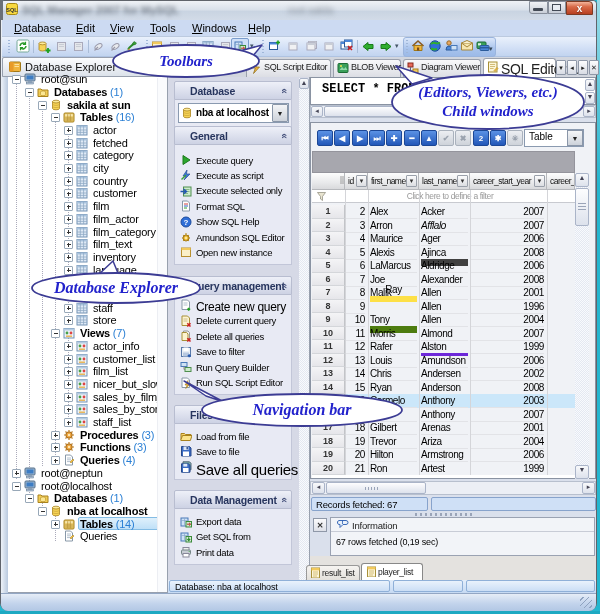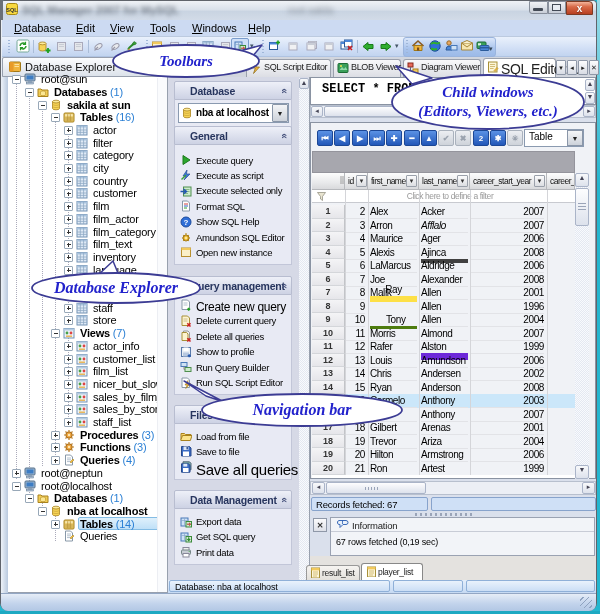--- a/index.html
+++ b/index.html
@@ -280,21 +280,21 @@
 <div style="position:absolute;left:93px;top:123.9px;font-size:11px;letter-spacing:-0.2px;white-space:nowrap">actor</div>
 <div class="eb pl" style="left:64px;top:138.6px">
         <i></i>
         <b></b>
       </div>
 <svg style="position:absolute;left:76px;top:136.6px;" width="12" height="12" viewBox="0 0 12 12">
         <rect x="1" y="1.5" width="10" height="9.5" fill="#dfeaf6" stroke="#7292b4"></rect>
         <rect x="1" y="1.5" width="10" height="2" fill="#a9c3de"></rect>
         <path d="M4.3,1.5 v9.5 M7.6,1.5 v9.5 M1,6 h10 M1,8.4 h10" stroke="#8fa9c4" stroke-width="0.8" fill="none"></path>
       </svg>
-<div style="position:absolute;left:93px;top:136.6px;font-size:11px;letter-spacing:-0.2px;white-space:nowrap">filter</div>
+<div style="position:absolute;left:93px;top:136.6px;font-size:11px;letter-spacing:-0.2px;white-space:nowrap">fetched</div>
 <div class="eb pl" style="left:64px;top:151.3px">
         <i></i>
         <b></b>
       </div>
 <svg style="position:absolute;left:76px;top:149.29999999999998px;" width="12" height="12" viewBox="0 0 12 12">
         <rect x="1" y="1.5" width="10" height="9.5" fill="#dfeaf6" stroke="#7292b4"></rect>
         <rect x="1" y="1.5" width="10" height="2" fill="#a9c3de"></rect>
         <path d="M4.3,1.5 v9.5 M7.6,1.5 v9.5 M1,6 h10 M1,8.4 h10" stroke="#8fa9c4" stroke-width="0.8" fill="none"></path>
       </svg>
 <div style="position:absolute;left:93px;top:149.3px;font-size:11px;letter-spacing:-0.2px;white-space:nowrap">category</div>
@@ -685,21 +685,21 @@
       <path d="M2,2.5 h4.5 L8,4 v6.5 h-6 Z" fill="#fdf4d0" stroke="#a89038"></path>
       <path d="M7.3,8.3 l3.2,3.2 M10.5,8.3 l-3.2,3.2" stroke="#cc2222" stroke-width="1.5"></path>
     </svg>
 <div style="position:absolute;left:196px;top:330.5px;font-size:9.5px;letter-spacing:-0.3px;white-space:nowrap">Delete all queries</div>
 <svg style="position:absolute;left:180px;top:345.5px;" width="12" height="12" viewBox="0 0 12 12">
       <rect x="1.5" y="1.5" width="9" height="9" fill="#e8edf4" stroke="#5878a8"></rect>
       <rect x="3.5" y="1.5" width="5" height="3.5" fill="#fff"></rect>
       <rect x="3" y="6.5" width="6" height="4" fill="#b8c8e0"></rect>
       <path d="M9.2,8.2 v3 M7.7,9.7 h3" stroke="#2458b0" stroke-width="1.4"></path>
     </svg>
-<div style="position:absolute;left:196px;top:346.0px;font-size:9.5px;letter-spacing:-0.3px;white-space:nowrap">Show to profile</div>
+<div style="position:absolute;left:196px;top:346.0px;font-size:9.5px;letter-spacing:-0.3px;white-space:nowrap">Save to filter</div>
 <svg style="position:absolute;left:180px;top:361.0px;" width="12" height="12" viewBox="0 0 12 12">
       <rect x="1" y="1.5" width="6" height="4" fill="#cfe2f6" stroke="#4878b8"></rect>
       <rect x="5" y="6.5" width="6" height="4" fill="#cdeccd" stroke="#4e8e4e"></rect>
       <path d="M4,5.5 V8.5 H5" stroke="#888" fill="none"></path>
     </svg>
 <div style="position:absolute;left:196px;top:361.5px;font-size:9.5px;letter-spacing:-0.3px;white-space:nowrap">Run Query Builder</div>
 <svg style="position:absolute;left:180px;top:376.5px;" width="12" height="12" viewBox="0 0 12 12">
       <path d="M2,1 h5.5 l2,2 v7.5 h-7.5 Z" fill="#fff" stroke="#8898a8"></path>
       <path d="M8,3.5 L5,8 h2.2 L5.8,11.5 L10.5,6.5 H7.8 Z" fill="#f2b63c" stroke="#a07818" stroke-width="0.6"></path>
     </svg>
@@ -733,21 +733,21 @@
       <rect x="6" y="5.5" width="5.5" height="5.5" fill="#cdeccd" stroke="#3a8a3a"></rect>
       <path d="M7,8.2 h3.5 M9,6.8 l1.6,1.4 L9,9.6" stroke="#c03030" stroke-width="1" fill="none"></path>
     </svg>
 <div style="position:absolute;left:196px;top:516.0px;font-size:9.5px;letter-spacing:-0.3px;white-space:nowrap">Export data</div>
 <svg style="position:absolute;left:180px;top:530.9px;" width="12" height="12" viewBox="0 0 12 12">
       <rect x="1" y="2" width="7" height="8" fill="#cfe2f6" stroke="#4878b8"></rect>
       <path d="M1,4.5 h7 M4.5,2 v8" stroke="#88a8cc" stroke-width="0.7"></path>
       <rect x="6" y="5.5" width="5.5" height="5.5" fill="#d8ecd8" stroke="#3a8a3a"></rect>
       <path d="M8.7,6.3 v3 M7.3,8 l1.4,1.6 L10.2,8" stroke="#2a8a2a" stroke-width="1.1" fill="none"></path>
     </svg>
-<div style="position:absolute;left:196px;top:531.4px;font-size:9.5px;letter-spacing:-0.3px;white-space:nowrap">Get SQL query</div>
+<div style="position:absolute;left:196px;top:531.4px;font-size:9.5px;letter-spacing:-0.3px;white-space:nowrap">Get SQL from</div>
 <svg style="position:absolute;left:180px;top:546.3px;" width="12" height="12" viewBox="0 0 12 12">
       <rect x="3" y="1.5" width="6" height="3" fill="#eee" stroke="#889"></rect>
       <rect x="1.5" y="4" width="9" height="4.5" rx="1" fill="#c8ccd4" stroke="#788"></rect>
       <rect x="3" y="7.5" width="6" height="3.5" fill="#fff" stroke="#889"></rect>
       <circle cx="9.2" cy="5.5" r="0.6" fill="#4a4"></circle>
     </svg>
 <div style="position:absolute;left:196px;top:546.8px;font-size:9.5px;letter-spacing:-0.3px;white-space:nowrap">Print data</div>
 <div style="position:absolute;left:310px;top:77px;width:286px;height:516px;background:#dae0ec"></div>
 <div style="position:absolute;left:310px;top:77px;width:286px;height:28px;background:#fff;border:1px solid #8a93a2"></div>
 <div style="position:absolute;left:322px;top:82px;font-family:'Liberation Mono',monospace;font-size:12px;font-weight:bold;letter-spacing:0;color:#000">SELECT * FROM</div>
@@ -809,21 +809,21 @@
 <div class="cell" style="left:421px;top:218.5px;width:47px;border-bottom:1px solid #e2e3e7;font-style:italic;">Afflalo</div>
 <div class="cell" style="left:470px;top:218.5px;width:74px;text-align:right;border-bottom:1px solid #e2e3e7;">2007</div>
 <div class="rn" style="left:312px;top:232.0px;width:33px;height:13.5px">3</div>
 <div class="cell" style="left:345px;top:232.0px;width:20px;text-align:right;border-bottom:1px solid #e2e3e7;">4</div>
 <div class="cell" style="left:370px;top:232.0px;width:47px;border-bottom:1px solid #e2e3e7;">Maurice</div>
 <div class="cell" style="left:421px;top:232.0px;width:47px;border-bottom:1px solid #e2e3e7;">Ager</div>
 <div class="cell" style="left:470px;top:232.0px;width:74px;text-align:right;border-bottom:1px solid #e2e3e7;">2006</div>
 <div class="rn" style="left:312px;top:245.5px;width:33px;height:13.5px">4</div>
 <div class="cell" style="left:345px;top:245.5px;width:20px;text-align:right;border-bottom:1px solid #e2e3e7;">5</div>
 <div class="cell" style="left:370px;top:245.5px;width:47px;border-bottom:1px solid #e2e3e7;">Alexis</div>
-<div class="cell" style="left:421px;top:245.5px;width:47px;border-bottom:4px solid #404040;">Ajinca</div>
+<div class="cell" style="left:421px;top:245.5px;width:47px;border-bottom:7px solid #404040;">Ajinca</div>
 <div class="cell" style="left:470px;top:245.5px;width:74px;text-align:right;border-bottom:1px solid #e2e3e7;">2008</div>
 <div class="rn" style="left:312px;top:259.0px;width:33px;height:13.5px">5</div>
 <div class="cell" style="left:345px;top:259.0px;width:20px;text-align:right;border-bottom:1px solid #e2e3e7;">6</div>
 <div class="cell" style="left:370px;top:259.0px;width:47px;border-bottom:1px solid #e2e3e7;">LaMarcus</div>
 <div class="cell" style="left:421px;top:259.0px;width:47px;border-bottom:1px solid #e2e3e7;">Aldridge</div>
 <div class="cell" style="left:470px;top:259.0px;width:74px;text-align:right;border-bottom:1px solid #e2e3e7;">2006</div>
 <div class="rn" style="left:312px;top:272.5px;width:33px;height:13.5px">6</div>
 <div class="cell" style="left:345px;top:272.5px;width:20px;text-align:right;border-bottom:1px solid #e2e3e7;">7</div>
 <div class="cell" style="left:370px;top:272.5px;width:47px;border-bottom:1px solid #e2e3e7;">Joe</div>
 <div class="cell" style="left:421px;top:272.5px;width:47px;border-bottom:1px solid #e2e3e7;">Alexander</div>
@@ -833,32 +833,32 @@
 <div class="cell" style="left:370px;top:286.0px;width:47px;border-bottom:1px solid #e2e3e7;">Malik</div>
 <div class="cell" style="left:421px;top:286.0px;width:47px;border-bottom:1px solid #e2e3e7;">Allen</div>
 <div class="cell" style="left:470px;top:286.0px;width:74px;text-align:right;border-bottom:1px solid #e2e3e7;">2001</div>
 <div class="rn" style="left:312px;top:299.5px;width:33px;height:13.5px">8</div>
 <div class="cell" style="left:345px;top:299.5px;width:20px;text-align:right;border-bottom:1px solid #e2e3e7;">9</div>
 <div class="cell" style="left:370px;top:283px;width:47px;border-bottom:6px solid #fde047;text-align:center;">Ray</div>
 <div class="cell" style="left:421px;top:299.5px;width:47px;border-bottom:1px solid #e2e3e7;">Allen</div>
 <div class="cell" style="left:470px;top:299.5px;width:74px;text-align:right;border-bottom:1px solid #e2e3e7;">1996</div>
 <div class="rn" style="left:312px;top:313.0px;width:33px;height:13.5px">9</div>
 <div class="cell" style="left:345px;top:313.0px;width:20px;text-align:right;border-bottom:1px solid #e2e3e7;">10</div>
-<div class="cell" style="left:370px;top:313.0px;width:47px;border-bottom:3px solid #4d7c0f;padding-left:16px;">Tony</div>
+<div class="cell" style="left:370px;top:313.0px;width:47px;border-bottom:7px solid #4d7c0f;">Tony</div>
 <div class="cell" style="left:421px;top:313.0px;width:47px;border-bottom:1px solid #e2e3e7;">Allen</div>
 <div class="cell" style="left:470px;top:313.0px;width:74px;text-align:right;border-bottom:1px solid #e2e3e7;">2004</div>
 <div class="rn" style="left:312px;top:326.5px;width:33px;height:13.5px">10</div>
 <div class="cell" style="left:345px;top:326.5px;width:20px;text-align:right;border-bottom:1px solid #e2e3e7;">11</div>
 <div class="cell" style="left:370px;top:326.5px;width:47px;border-bottom:1px solid #e2e3e7;">Morris</div>
 <div class="cell" style="left:421px;top:326.5px;width:47px;border-bottom:1px solid #e2e3e7;">Almond</div>
 <div class="cell" style="left:470px;top:326.5px;width:74px;text-align:right;border-bottom:1px solid #e2e3e7;">2007</div>
 <div class="rn" style="left:312px;top:340.0px;width:33px;height:13.5px">11</div>
 <div class="cell" style="left:345px;top:340.0px;width:20px;text-align:right;border-bottom:1px solid #e2e3e7;">12</div>
 <div class="cell" style="left:370px;top:340.0px;width:47px;border-bottom:1px solid #e2e3e7;">Rafer</div>
-<div class="cell" style="left:421px;top:340.0px;width:47px;border-bottom:7px solid #6d28d9;">Alston</div>
+<div class="cell" style="left:421px;top:340.0px;width:47px;border-bottom:3px solid #6d28d9;">Alston</div>
 <div class="cell" style="left:470px;top:340.0px;width:74px;text-align:right;border-bottom:1px solid #e2e3e7;">1999</div>
 <div class="rn" style="left:312px;top:353.5px;width:33px;height:13.5px">12</div>
 <div class="cell" style="left:345px;top:353.5px;width:20px;text-align:right;border-bottom:1px solid #e2e3e7;">13</div>
 <div class="cell" style="left:370px;top:353.5px;width:47px;border-bottom:1px solid #e2e3e7;">Louis</div>
 <div class="cell" style="left:421px;top:353.5px;width:47px;border-bottom:1px solid #e2e3e7;">Amundson</div>
 <div class="cell" style="left:470px;top:353.5px;width:74px;text-align:right;border-bottom:1px solid #e2e3e7;">2006</div>
 <div class="rn" style="left:312px;top:367.0px;width:33px;height:13.5px">13</div>
 <div class="cell" style="left:345px;top:367.0px;width:20px;text-align:right;border-bottom:1px solid #e2e3e7;">14</div>
 <div class="cell" style="left:370px;top:367.0px;width:47px;border-bottom:1px solid #e2e3e7;">Chris</div>
 <div class="cell" style="left:421px;top:367.0px;width:47px;border-bottom:1px solid #e2e3e7;">Andersen</div>
@@ -950,22 +950,22 @@
       <ellipse cx="186" cy="61" rx="73" ry="16" fill="#fff" stroke="#3c3c94" stroke-width="1.8"></ellipse>
     </svg>
 <div class="callout-t" style="left:113px;top:52.0px;width:146px;font-size:15px">
       <div style="line-height:18px">Toolbars</div>
     </div>
 <svg style="position:absolute;left:0px;top:0px;pointer-events:none" width="600" height="614" viewBox="0 0 600 614">
       <path d="M396,66 L412,84 L432,78 Z" fill="#fff" stroke="#3c3c94" stroke-width="1.5" stroke-linejoin="round"></path>
       <ellipse cx="488" cy="102" rx="96" ry="27" fill="#fff" stroke="#3c3c94" stroke-width="1.8"></ellipse>
     </svg>
 <div class="callout-t" style="left:392px;top:83.0px;width:192px;font-size:15px">
+      <div style="line-height:19px">(Editors, Viewers, etc.)</div>
       <div style="line-height:19px">Child windows</div>
-      <div style="line-height:19px">(Editors, Viewers, etc.)</div>
     </div>
 <svg style="position:absolute;left:0px;top:0px;pointer-events:none" width="600" height="614" viewBox="0 0 600 614">
       <path d="M113,261 L96,277 L120,278 Z" fill="#fff" stroke="#3c3c94" stroke-width="1.5" stroke-linejoin="round"></path>
       <ellipse cx="116" cy="288" rx="84" ry="15" fill="#fff" stroke="#3c3c94" stroke-width="1.8"></ellipse>
     </svg>
 <div class="callout-t" style="left:32px;top:279.0px;width:168px;font-size:16px">
       <div style="line-height:18px">Database Explorer</div>
     </div>
 <svg style="position:absolute;left:0px;top:0px;pointer-events:none" width="600" height="614" viewBox="0 0 600 614">
       <path d="M184,381 L206,396 L224,402 Z" fill="#fff" stroke="#3c3c94" stroke-width="1.5" stroke-linejoin="round"></path>

